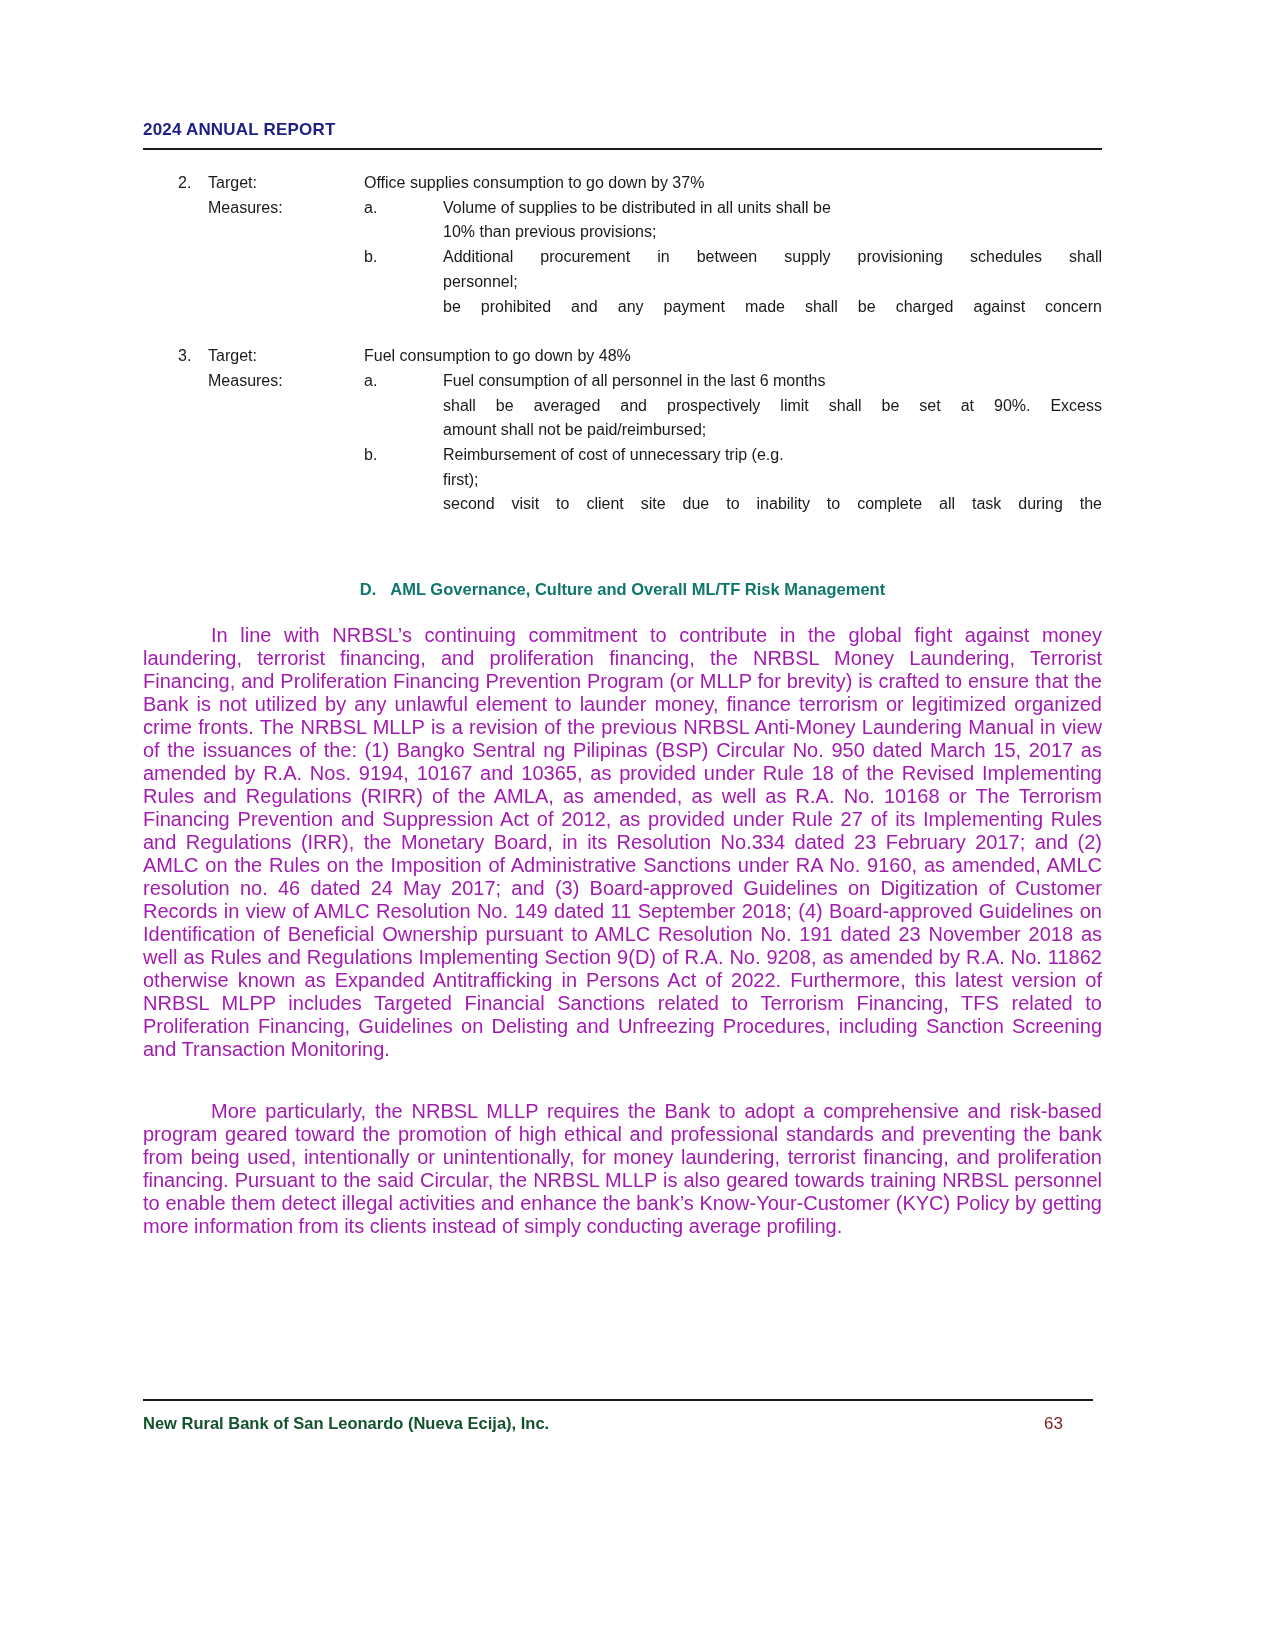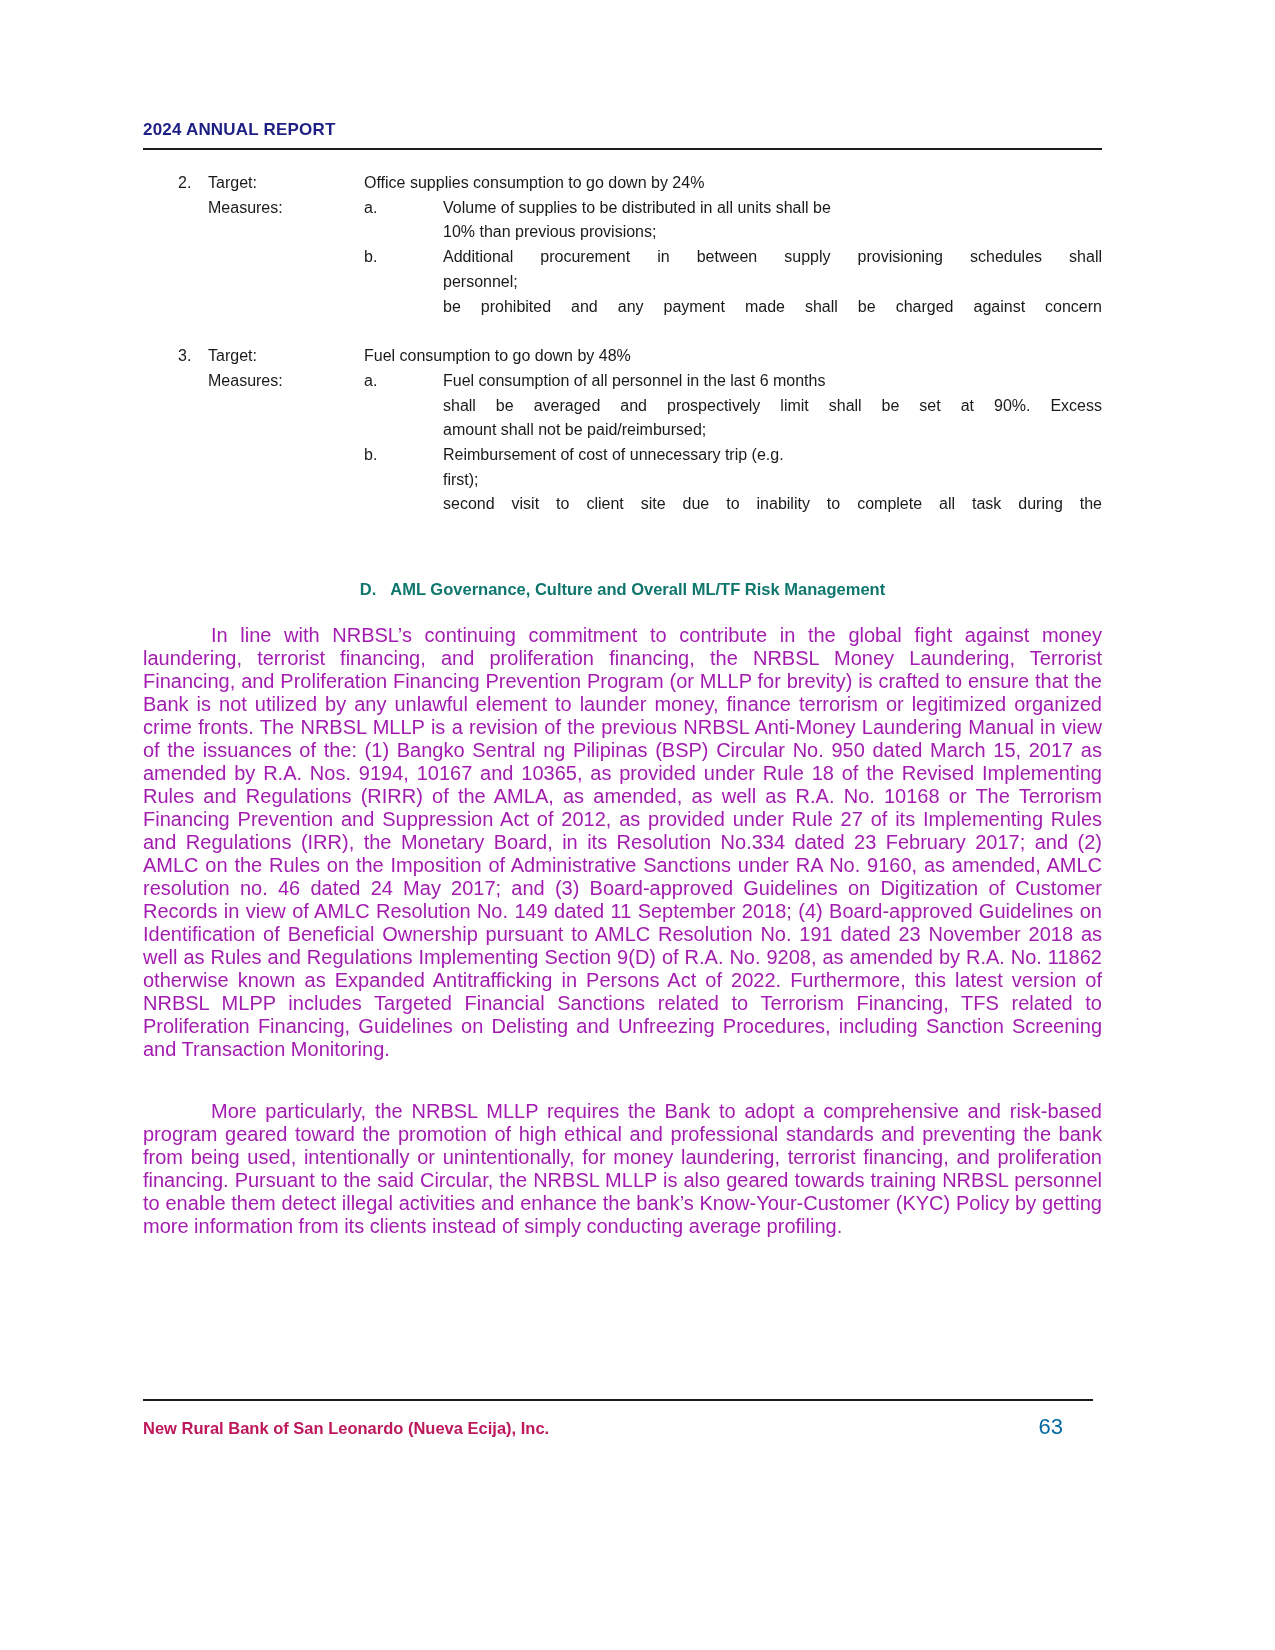--- a/index.html
+++ b/index.html
@@ -85,46 +85,46 @@
   }
   .footer-row {
     display: flex;
     justify-content: space-between;
     align-items: baseline;
     margin-top: 13px;
   }
   .footer-bank {
     font-size: 16.5px;
     font-weight: bold;
-    color: #be185d;
+    color: #14532d;
   }
   .footer-page-num {
-    font-size: 22px;
-    color: #0369a1;
+    font-size: 17px;
+    color: #7f1d1d;
     padding-right: 30px;
   }
 </style>
 </head>
 <body>
 
 <div class="page">
   <div class="content">
 
     <div>
       <div class="report-title">2024 ANNUAL REPORT</div>
       <hr class="header-rule">
     </div>
 
     <div class="goal-list">
 
       <div class="goal-item">
         <div class="li-row">
           <span class="col-num">2.</span>
           <span class="col-label">Target:</span>
-          <div class="col-value">Office supplies consumption to go down by 24%</div>
+          <div class="col-value">Office supplies consumption to go down by 37%</div>
         </div>
         <div class="li-row">
           <span class="col-label">Measures:</span>
           <div class="measures-block">
             <div class="m-row">
               <span class="col-letter">a.</span>
               <div class="m-text">
                 <div class="m-lead">Volume of supplies to be distributed in all units shall be</div>
                 <div class="m-line last">10% than previous provisions;</div>
               </div>

